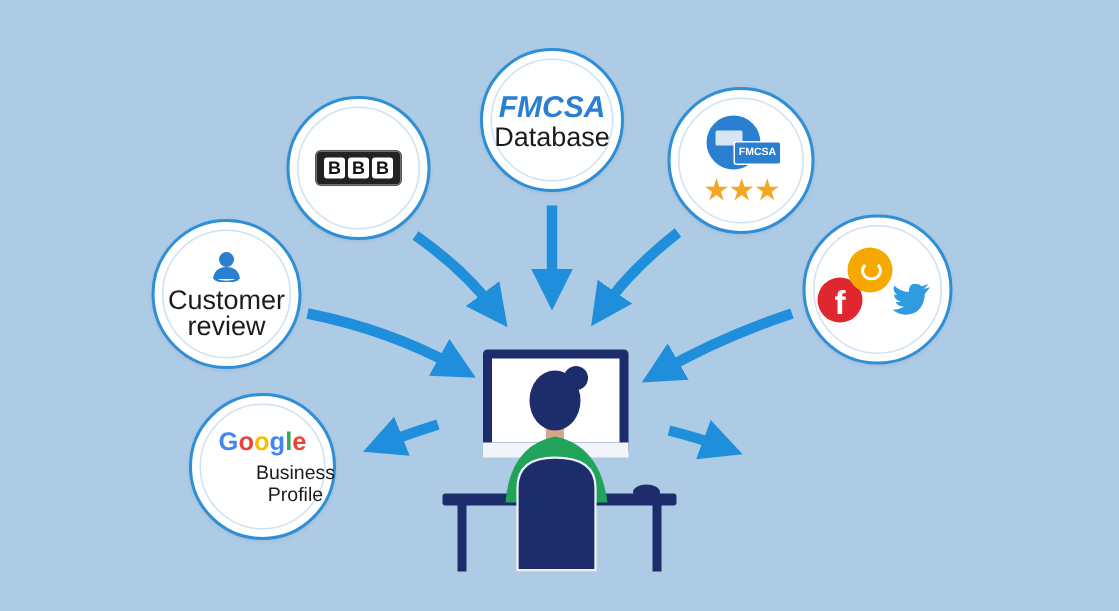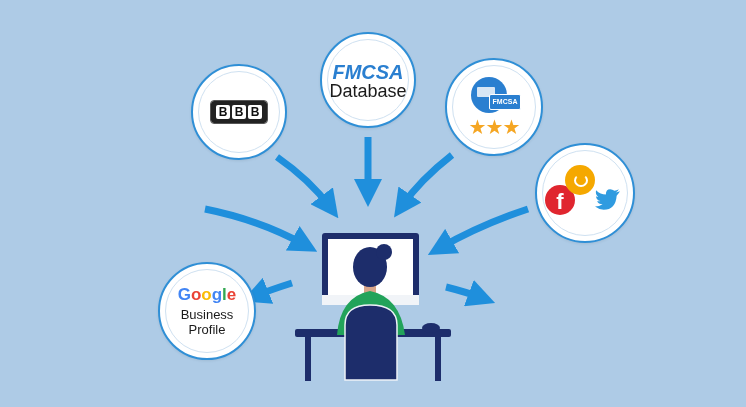--- a/index.html
+++ b/index.html
@@ -22,21 +22,21 @@
     content: ""; position: absolute; inset: 5px;
     border-radius: 50%; border: 1px solid #cfe1f1;
     pointer-events: none;
   }
   .node-inner {
     position: absolute; inset: 0;
     display: flex; flex-direction: column; align-items: center; justify-content: center;
     text-align: center; z-index: 1;
   }
   .lbl { color: #1b1b1b; font-size: 18px; line-height: 17px; }
-  .lbl-sm { color: #1b1b1b; font-size: 13px; line-height: 15px; }
+  .lbl-sm { color: #1b1b1b; font-size: 13px; line-height: 15px; padding-left: 44px; }
   .fmcsa-title { color: #2a7fd0; font-weight: bold; font-style: italic; font-size: 20px; line-height: 22px; }
   .google span { font-weight: bold; font-size: 17px; }
   svg { display: block; }
 </style>
 </head>
 <body>
 
 <div class="stage">
 
   <svg width="746" height="407" style="position:absolute;left:0;top:0;">
@@ -98,36 +98,47 @@
     <div class="node-inner">
       <div style="position:relative;width:50px;height:40px;">
         <div style="position:absolute;left:2px;top:0;width:36px;height:36px;border-radius:50%;background:#2a7fd0;"></div>
         <div style="position:absolute;left:8px;top:10px;width:18px;height:10px;background:#d7e6f5;border-radius:1px;"></div>
         <div style="position:absolute;left:20px;top:17px;width:30px;height:14px;background:#2a7fd0;border:1.5px solid #fff;border-radius:2px;color:#fff;font-size:7px;font-weight:bold;text-align:center;line-height:14px;">FMCSA</div>
       </div>
       <div style="color:#f5a623;font-size:20px;line-height:20px;letter-spacing:-1px;">★★★</div>
     </div>
   </div>
 
+  <div class="node" style="left:101px;top:146px;width:100px;height:100px;">
+    <div class="node-inner">
+      <svg width="22" height="22" viewBox="0 0 22 22">
+        <circle cx="11" cy="7" r="5" fill="#2a7fd0"></circle>
+        <path d="M2,20 Q3,12 11,12 Q19,12 20,20 Z" fill="#2a7fd0"></path>
+        <path d="M3,20 Q11,24 19,20" stroke="#2a7fd0" stroke-width="1.5" fill="none"></path>
+      </svg>
+      <div class="lbl" style="margin-top:4px;">Customer</div>
+      <div class="lbl">review</div>
+    </div>
+  </div>
 
   <div class="node" style="left:535px;top:143px;width:100px;height:100px;">
     <div class="node-inner">
       <div style="position:relative;width:80px;height:56px;">
         <div style="position:absolute;left:0;top:20px;width:30px;height:30px;border-radius:50%;background:#e0262f;color:#fff;font-weight:bold;font-size:22px;line-height:34px;text-align:center;">f</div>
         <div style="position:absolute;left:20px;top:0;width:30px;height:30px;border-radius:50%;background:#f5a800;">
           <div style="position:absolute;left:9px;top:9px;width:10px;height:9px;border:2.5px solid #fff;border-top-color:transparent;border-radius:50%;"></div>
         </div>
         <svg width="26" height="22" viewBox="0 0 24 20" style="position:absolute;left:50px;top:24px;">
           <path d="M23,2 Q21,3 19,3 Q21,2 22,0 Q20,1 18,1.5 Q16,0 14,0 Q10,0 10,5 Q5,5 1,1 Q0,5 3,7 Q2,7 1,6.5 Q1,10 5,11 Q4,11.5 2,11 Q3,14 7,14 Q4,16 0,16 Q4,19 8,19 Q19,19 20,6 Q22,4 23,2 Z" fill="#2f9be0"></path>
         </svg>
       </div>
     </div>
   </div>
 
-  <div class="node" style="left:158px;top:262px;width:98px;height:98px;">
+  <div class="node" style="left:126px;top:262px;width:98px;height:98px;">
     <div class="node-inner">
       <div class="google">
         <span style="color:#4285f4">G</span><span style="color:#ea4335">o</span><span style="color:#fbbc05">o</span><span style="color:#4285f4">g</span><span style="color:#34a853">l</span><span style="color:#ea4335">e</span>
       </div>
       <div class="lbl-sm" style="margin-top:2px;">Business</div>
       <div class="lbl-sm">Profile</div>
     </div>
   </div>
 
 

